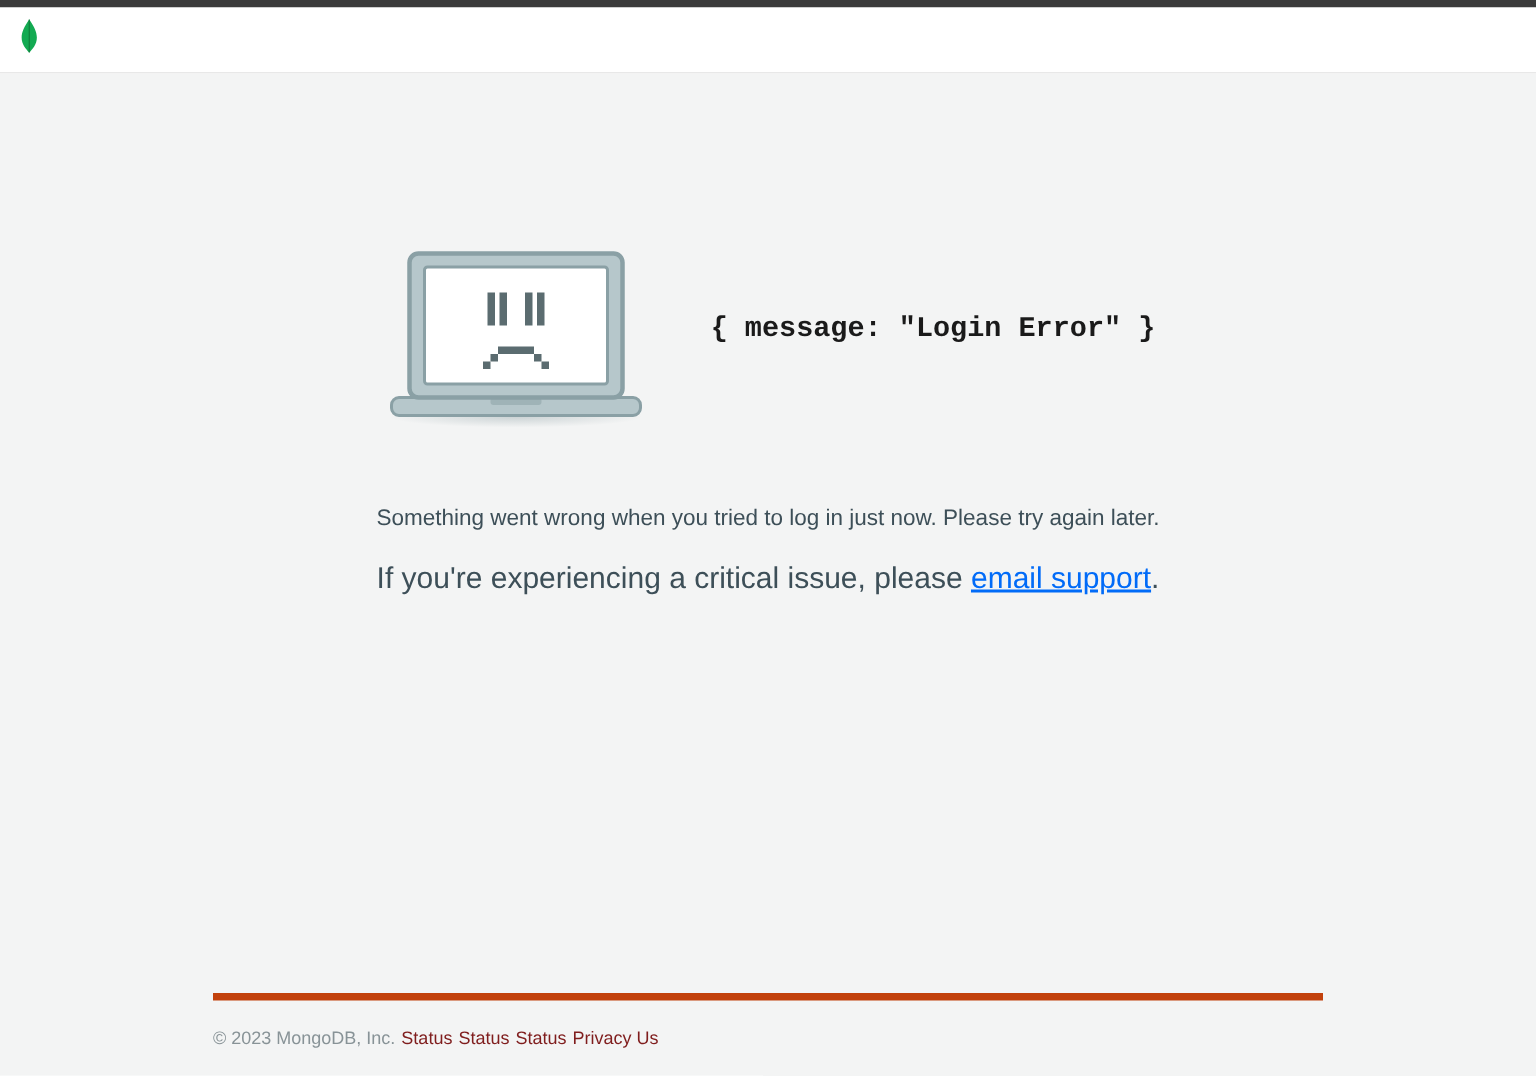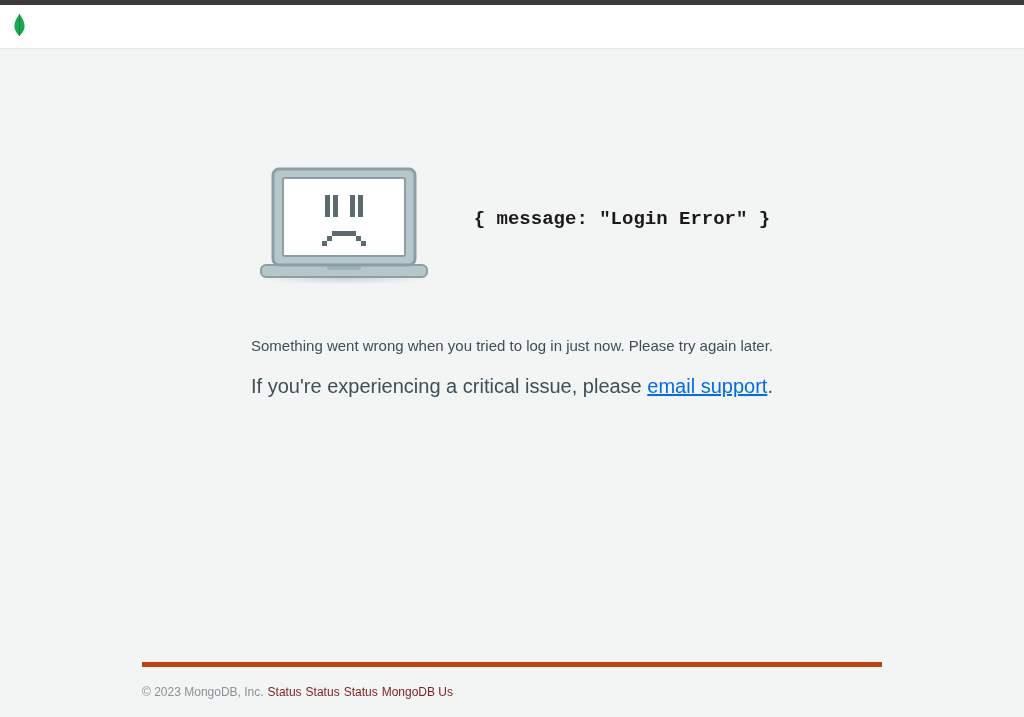--- a/index.html
+++ b/index.html
@@ -177,15 +177,15 @@
       </div>
     </div>
 
   </div>
 
   <div class="footer">
     <span>© 2023 MongoDB, Inc.</span>
     <a class="footer-link">Status</a>
     <a class="footer-link">Status</a>
     <a class="footer-link">Status</a>
-    <a class="footer-link">MongoDB Us</a>
+    <a class="footer-link">Privacy Us</a>
   </div>
 </div>
 
 </body></html>

